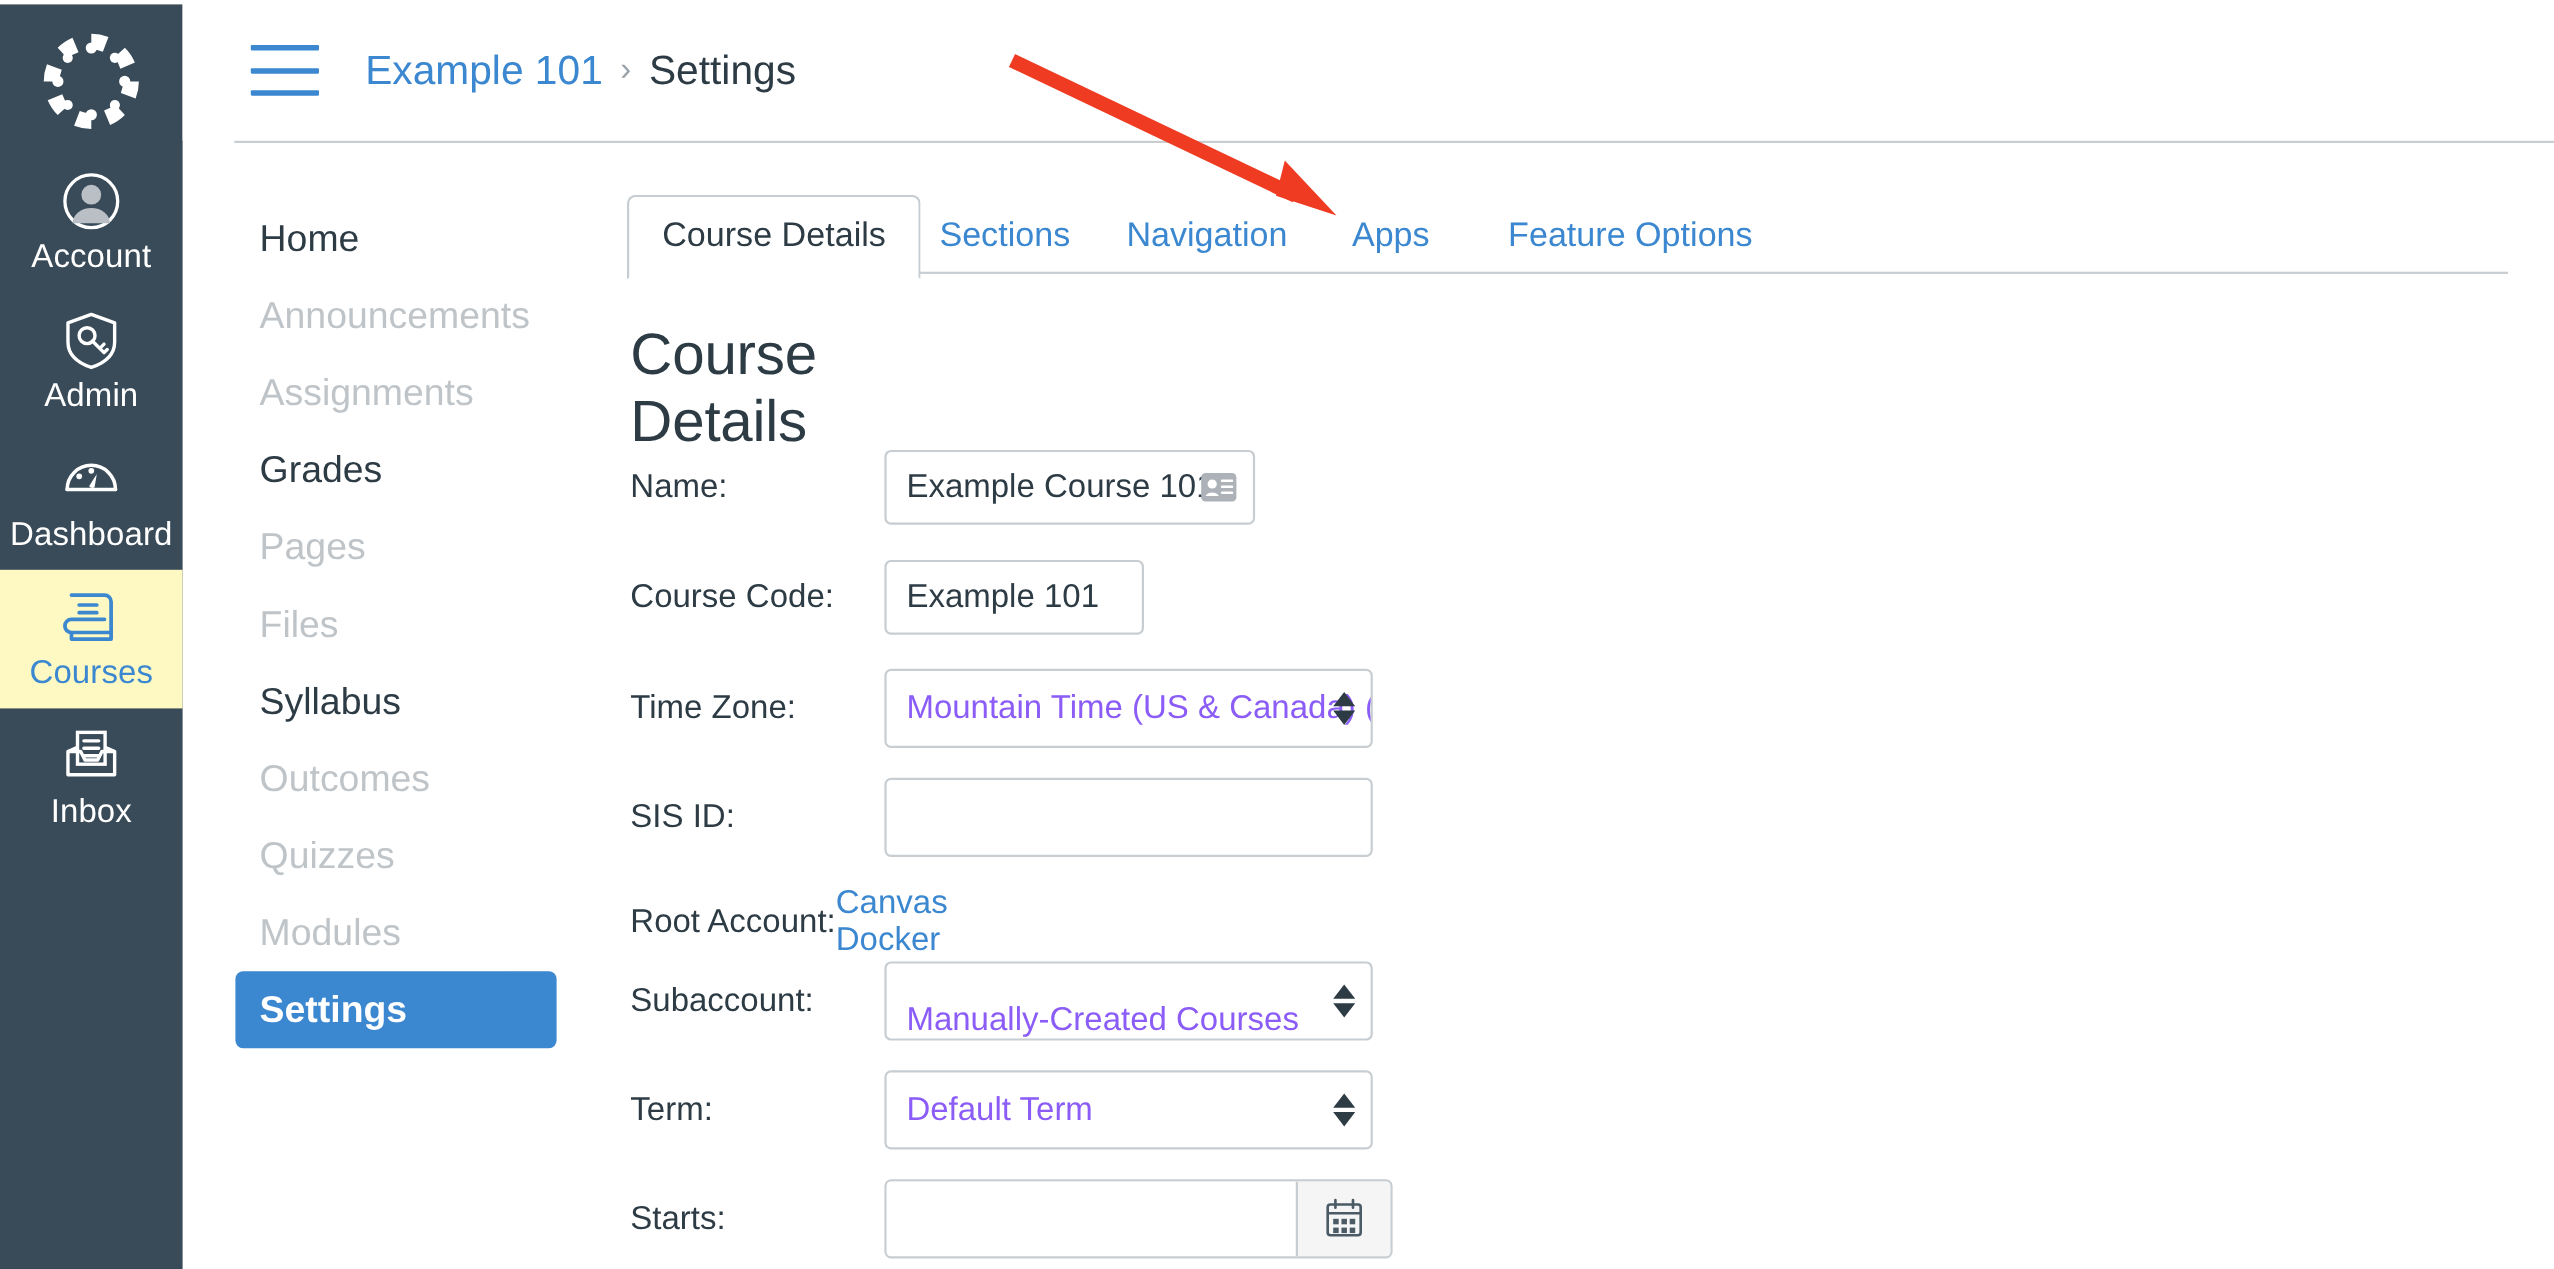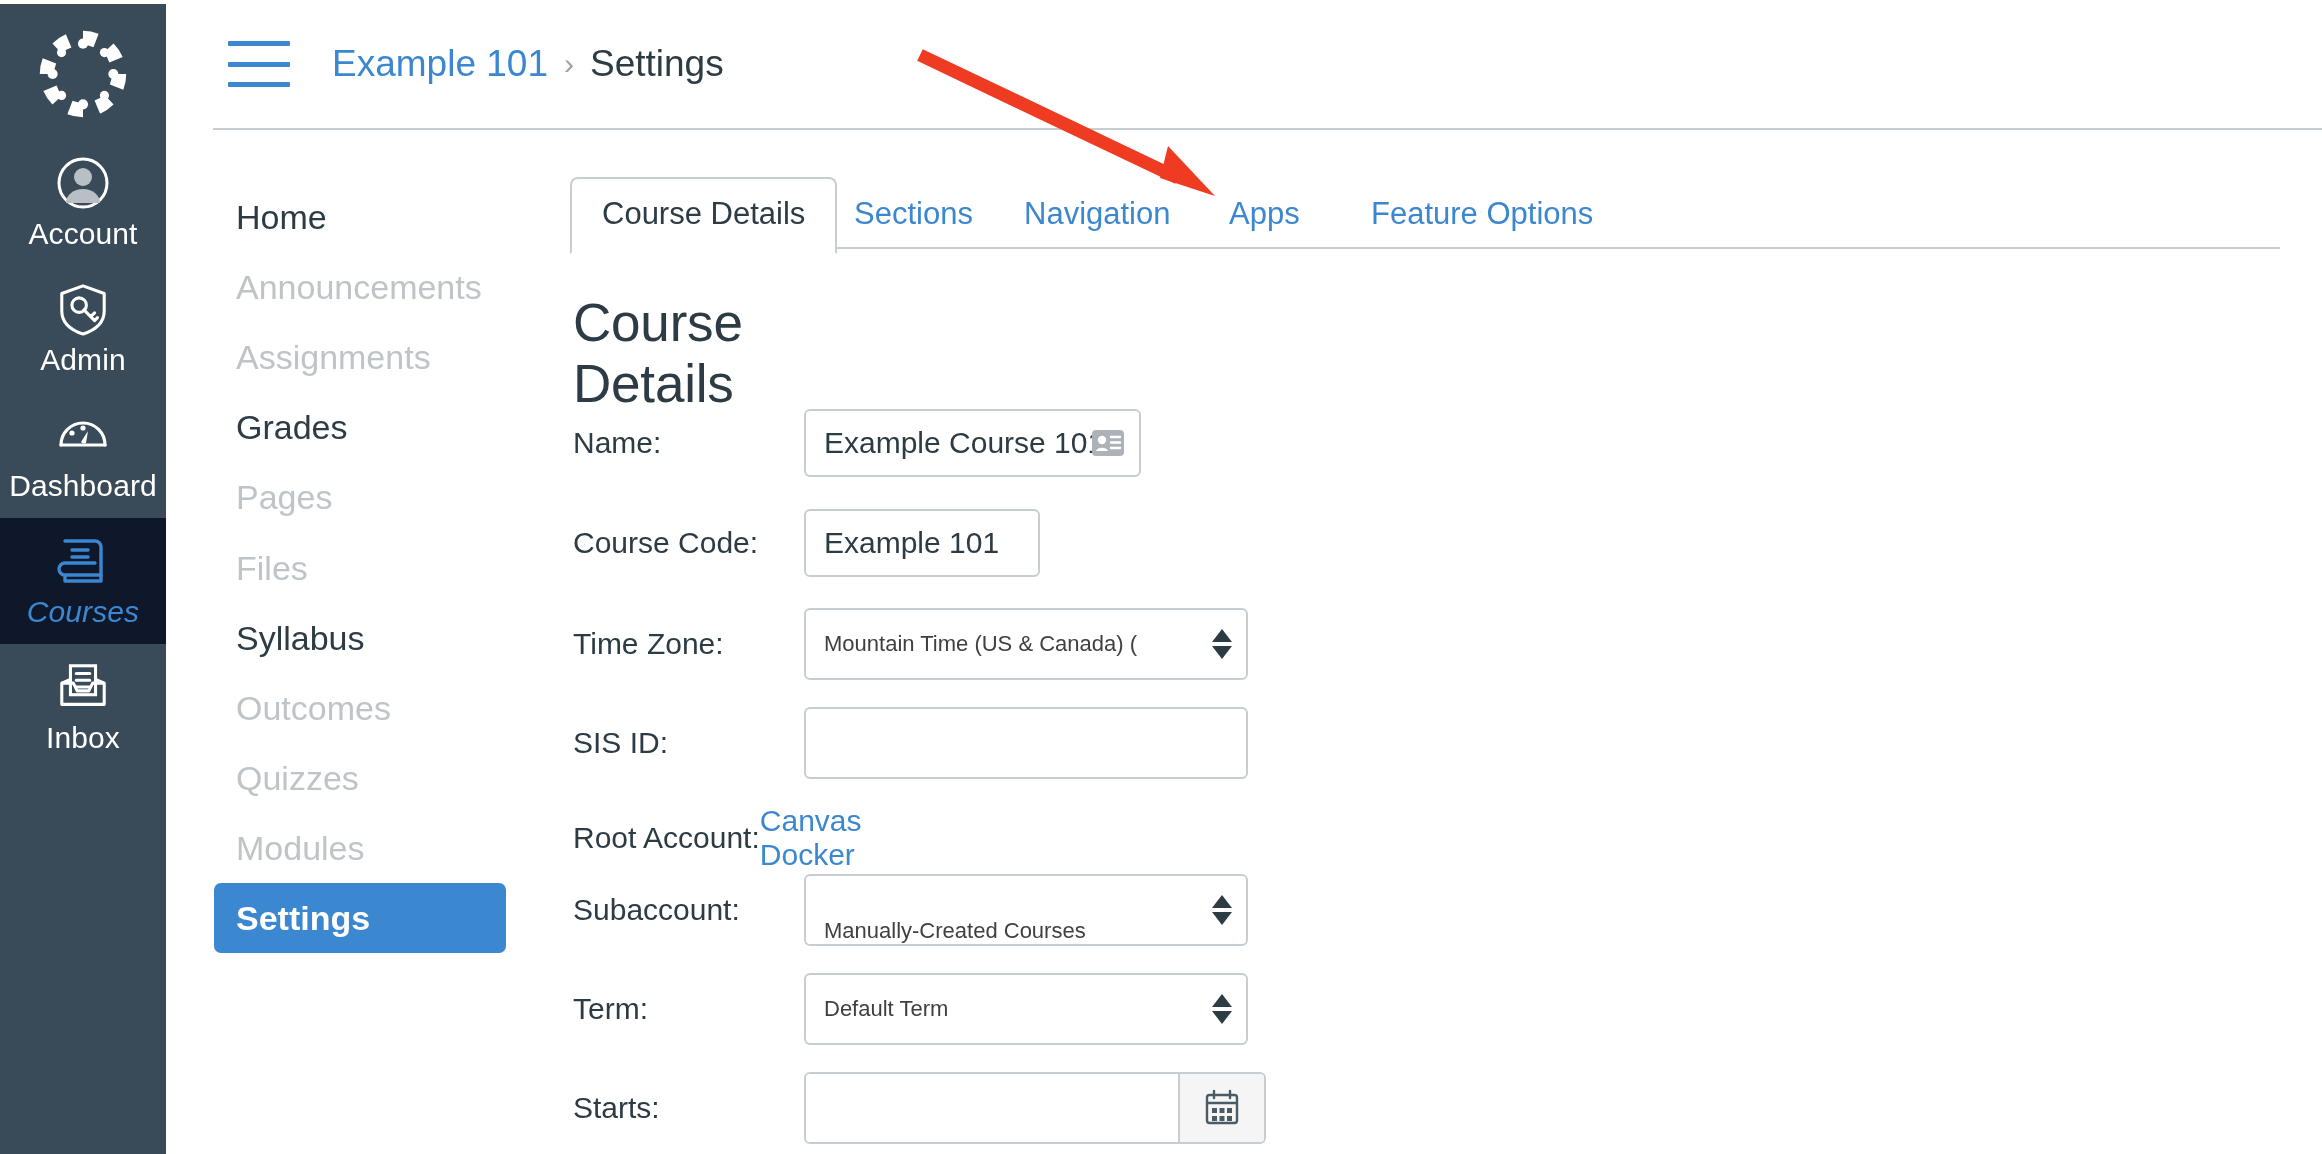--- a/index.html
+++ b/index.html
@@ -48,21 +48,21 @@
     width: 58px; height: 58px;
     display: flex; align-items: center; justify-content: center;
   }
   .gn-item .gn-lbl {
     margin-top: 5px;
     font-size: 30px;
     color: #ffffff;
     letter-spacing: .1px;
     line-height: 1.1;
   }
-  .gn-item.active { background: #0f172a; font-style: italic; }
+  .gn-item.active { background: #fef9c3; }
   .gn-item.active .gn-lbl { color: #3B87D0; }
 
   
   #breadcrumb-bar {
     position: absolute;
     left: 166px; top: 0;
     width: 2156px;
     height: 128px;
     background: #ffffff;
     display: flex;
@@ -203,22 +203,22 @@
     padding: 0 18px;
     display: flex;
     align-items: center;
     height: 68px;
     position: relative;
   }
   .selbox {
     border: 2px solid #C7CDD1;
     border-radius: 6px;
     background: #ffffff;
-    font-size: 22px;
-    color: #404040;
+    font-size: 30px;
+    color: #8b5cf6;
     padding: 0 60px 0 18px;
     display: flex;
     align-items: center;
     height: 72px;
     position: relative;
     overflow: hidden;
     white-space: nowrap;
     cursor: pointer;
   }
   .sel-arrows {

